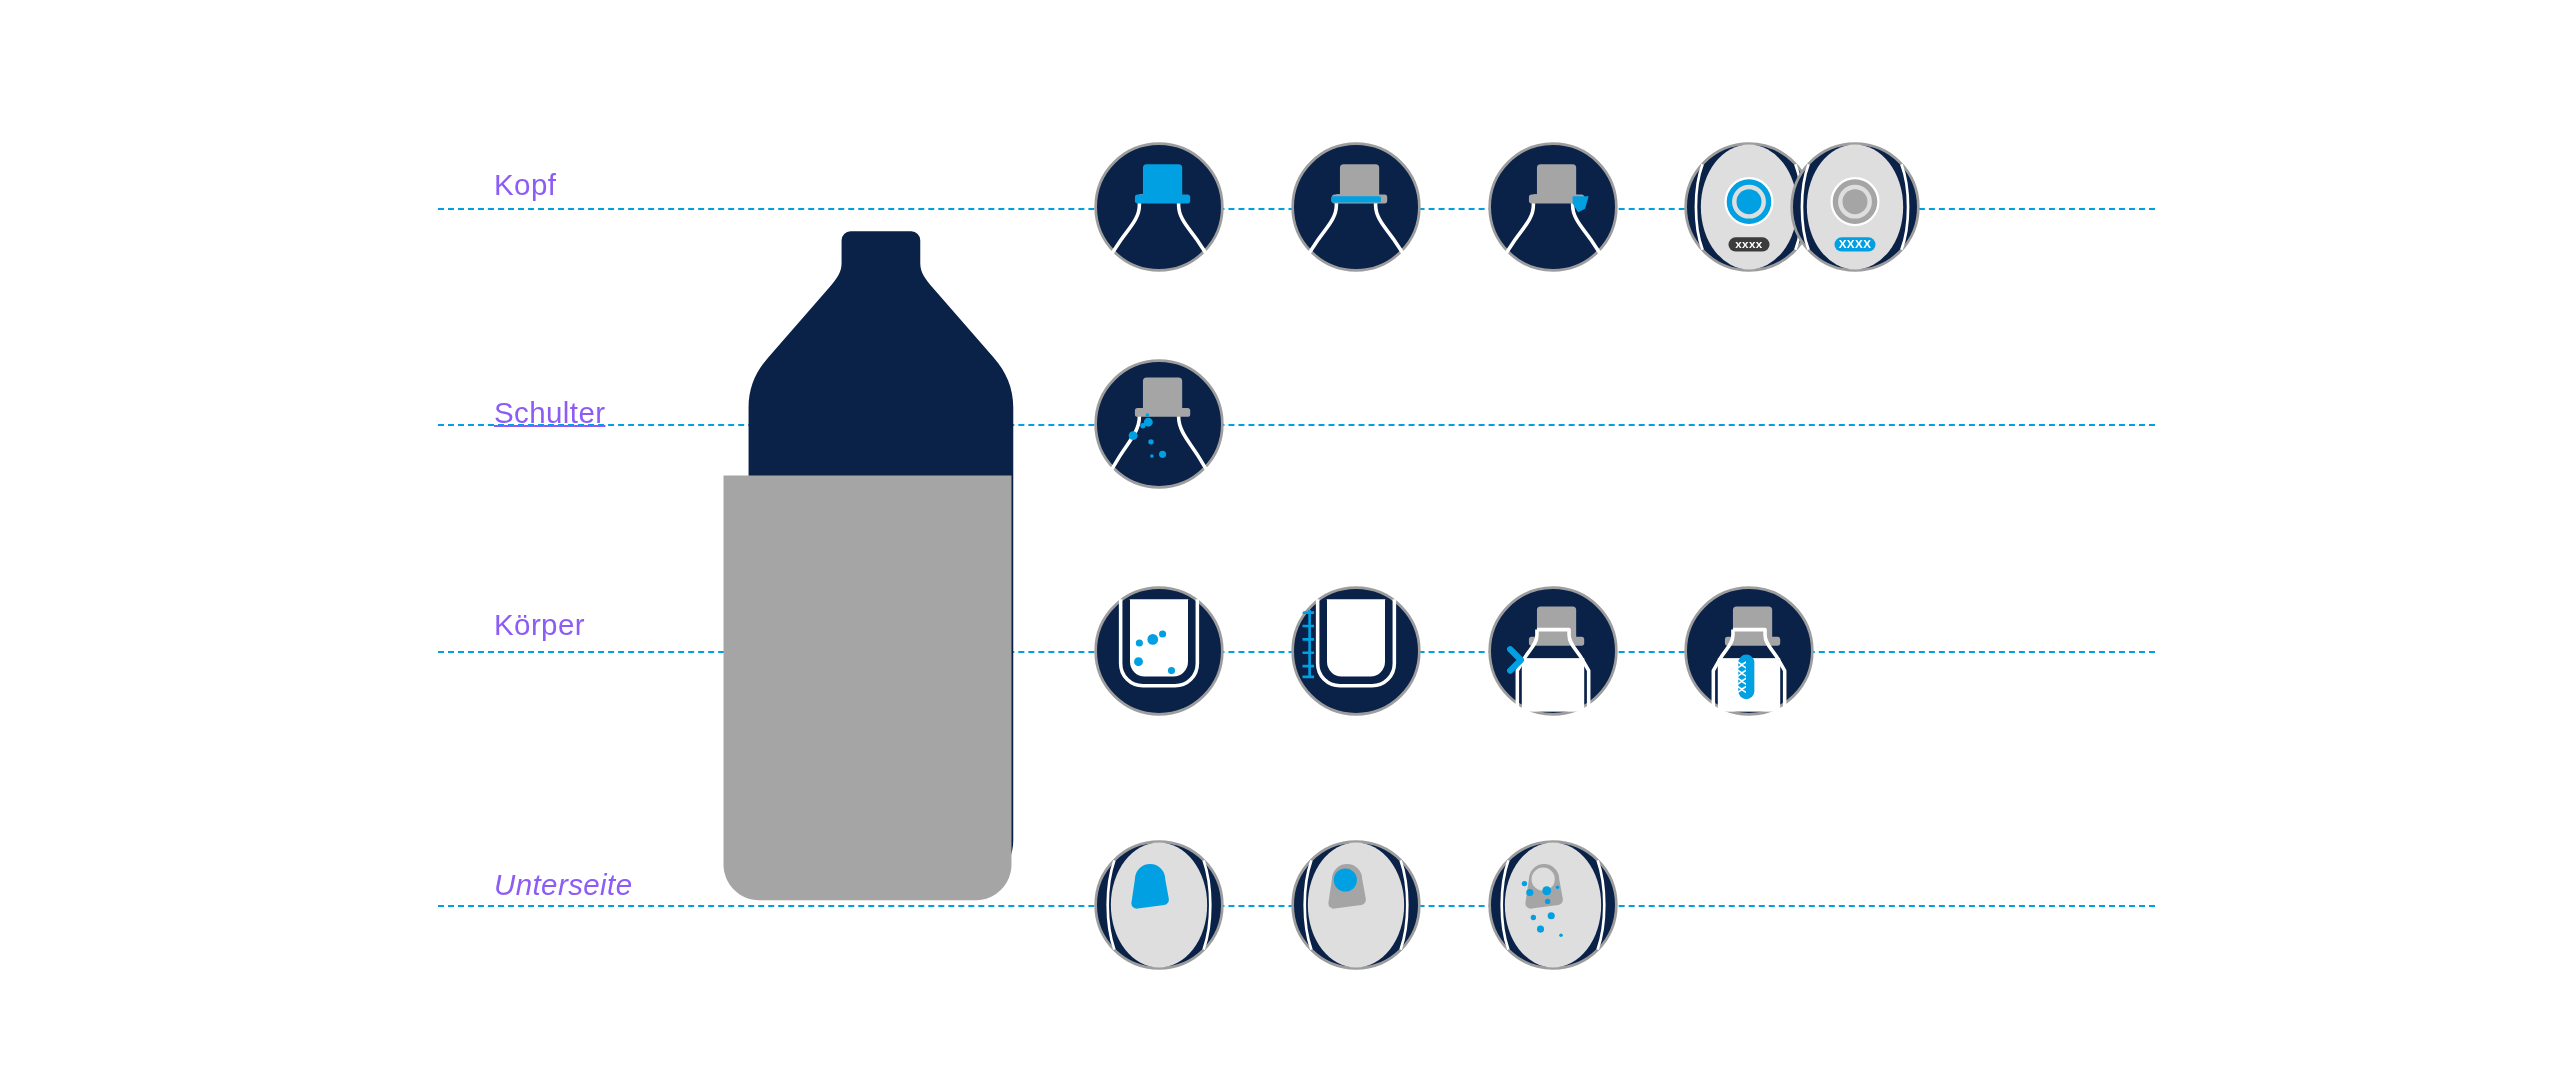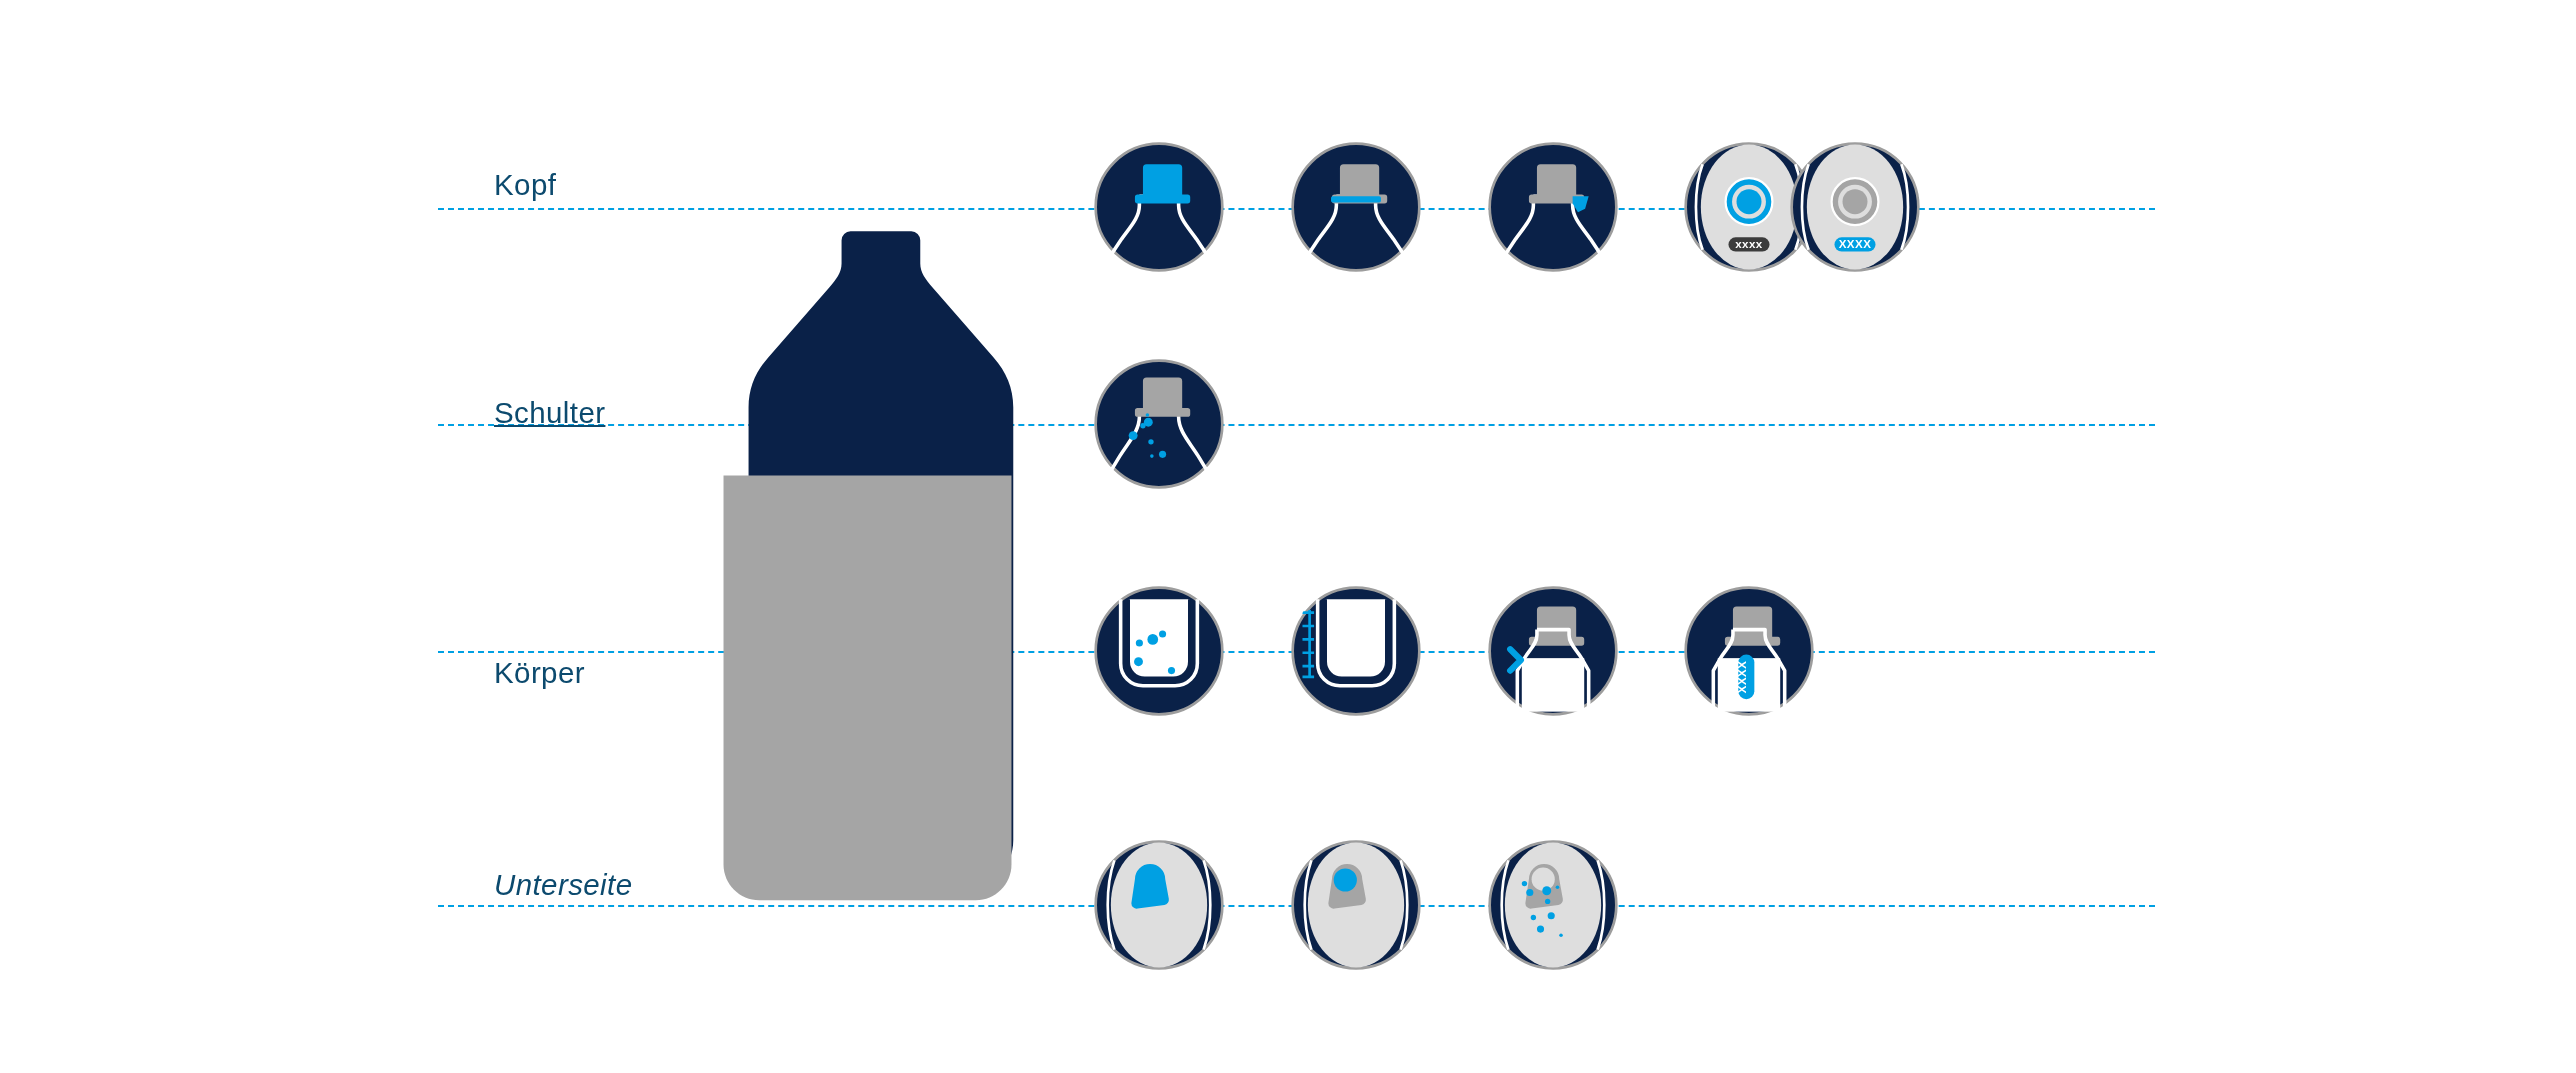--- a/index.html
+++ b/index.html
@@ -3,21 +3,21 @@
 <meta charset="utf-8">
 <style>
   html,body{margin:0;padding:0;background:#ffffff;}
   body{width:2576px;height:1073px;position:relative;overflow:hidden;
        font-family:"Liberation Sans",sans-serif;}
   #stage{position:absolute;left:0;top:0;width:2576px;height:1073px;}
 
   
   .row-line{position:absolute;left:438px;width:1717px;height:0;
             border-top:2.7px dashed #00a0e3;}
-  .row-label{position:absolute;color:#0c4a6e;font-size:29.5px;
+  .row-label{position:absolute;color:#8b5cf6;font-size:29.5px;
              letter-spacing:0.4px;white-space:nowrap;}
 
   
   #bottle{position:absolute;left:711px;top:224px;width:313px;height:680px;}
 
   
   .bubble{position:absolute;width:132px;height:132px;border-radius:50%;
           overflow:hidden;}
   .bubble svg{display:block;width:132px;height:132px;}
 
@@ -30,21 +30,21 @@
 <body>
 
 <div id="stage">
 
   <div id="rows-layer">
       <div class="row-line" style="top: 208px;"></div>
       <div class="row-label" style="left: 494px; top: 168px;">Kopf</div>
       <div class="row-line" style="top: 424px;"></div>
       <div class="row-label" style="left: 494px; top: 396px; text-decoration: underline;">Schulter</div>
       <div class="row-line" style="top: 651px;"></div>
-      <div class="row-label" style="left: 494px; top: 608px; margin-top: 48px;">Körper</div>
+      <div class="row-label" style="left: 494px; top: 608px;">Körper</div>
       <div class="row-line" style="top: 905px;"></div>
       <div class="row-label" style="left: 494px; top: 868px; font-style: italic;">Unterseite</div>
     </div>
 
   <div id="bottle">
     <svg viewBox="0 0 350 760" width="313" height="680" aria-hidden="true">
       <path d="M126 8 h98 a10 10 0 0 1 10 10 v26
                c0 10 6 18 14 27
                l68 78 c14 16 22 34 22 56
                v484 c0 30 -24 54 -54 54

